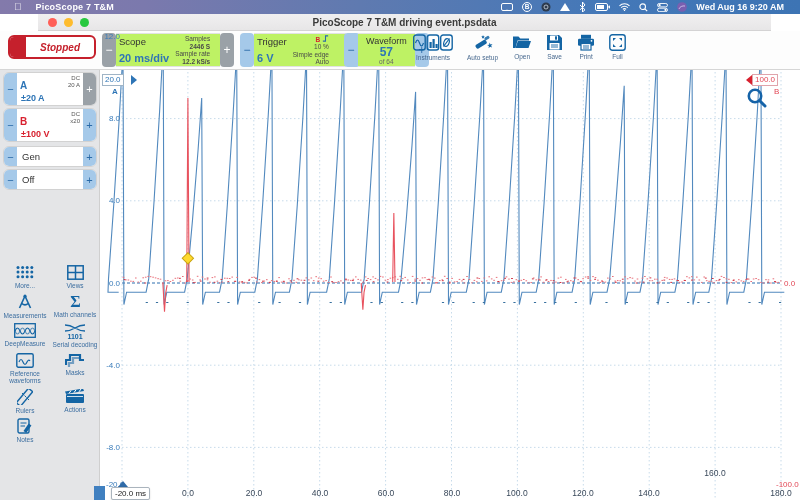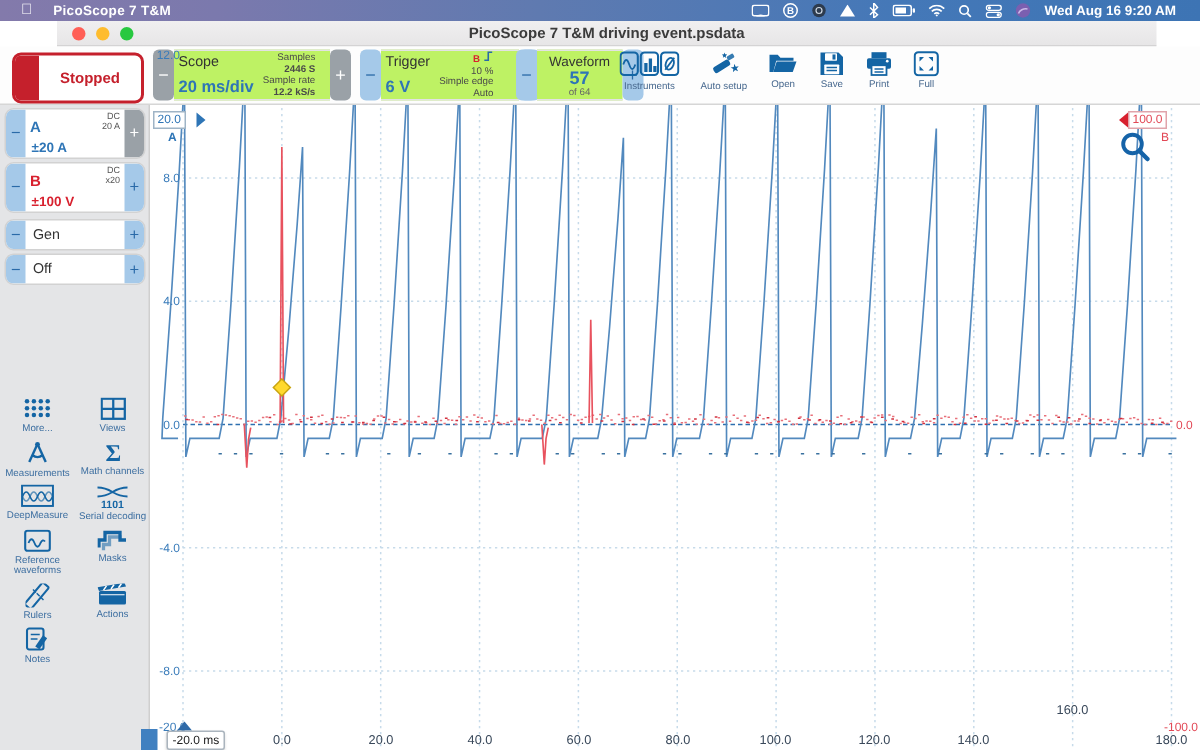--- a/index.html
+++ b/index.html
@@ -19,21 +19,21 @@
   
   #titlebar { position:absolute; left:0; top:14px; width:733px; height:17px; background:linear-gradient(#f0eff0,#e7e6e7);
     border-bottom:1px solid #d4d3d4; display:flex; align-items:center; justify-content:center;margin-left:38px; }
   .traffic { position:absolute; left:10px; top:4px; display:flex; gap:7px; }
   .traffic span { width:9px; height:9px; border-radius:50%; display:block; }
   .tl-red{background:#ff5f57}.tl-yellow{background:#febc2e}.tl-green{background:#28c840}
   #window-title { font-size:10px; font-weight:bold; color:#3b3b3b; }
 
   
   #toolbar { position:absolute; left:0; top:31px; width:800px; height:39px; background:#fdfdfd; border-bottom:1px solid #d6d6d6; }
-  #stopped-btn { position:absolute; left:8px; top:4px; width:88px; height:34px; background:#fff; border:2px solid #c5202c; border-radius:6px; display:flex; overflow:hidden; cursor:pointer; }
+  #stopped-btn { position:absolute; left:8px; top:4px; width:88px; height:24px; background:#fff; border:2px solid #c5202c; border-radius:6px; display:flex; overflow:hidden; cursor:pointer;font-style:italic; }
   #stopped-btn .stop-block { width:16px; background:#c5202c; }
   #stopped-btn .stop-label { flex:1; display:flex; align-items:center; justify-content:center; color:#c5202c; font-weight:bold; font-size:10px; }
 
   .tb-group { position:absolute; top:2px; height:34px; display:flex; }
   .step-btn { width:14px; height:34px; border-radius:4px; color:#fff; font-size:12px; display:flex; align-items:center; justify-content:center; cursor:pointer; }
   .step-gray { background:#9aa1a7; color:#fff; }
   .step-blue { background:#a5c9e9; color:#2a6aa8; }
   .tb-card { background:#bef264; border-top:1px solid #e2e2e2; border-bottom:1px solid #e2e2e2; display:flex; padding:2px 3px; }
   .tb-main { display:flex; flex-direction:column; justify-content:space-between; }
   .tb-title { font-size:9.5px; color:#333; }

